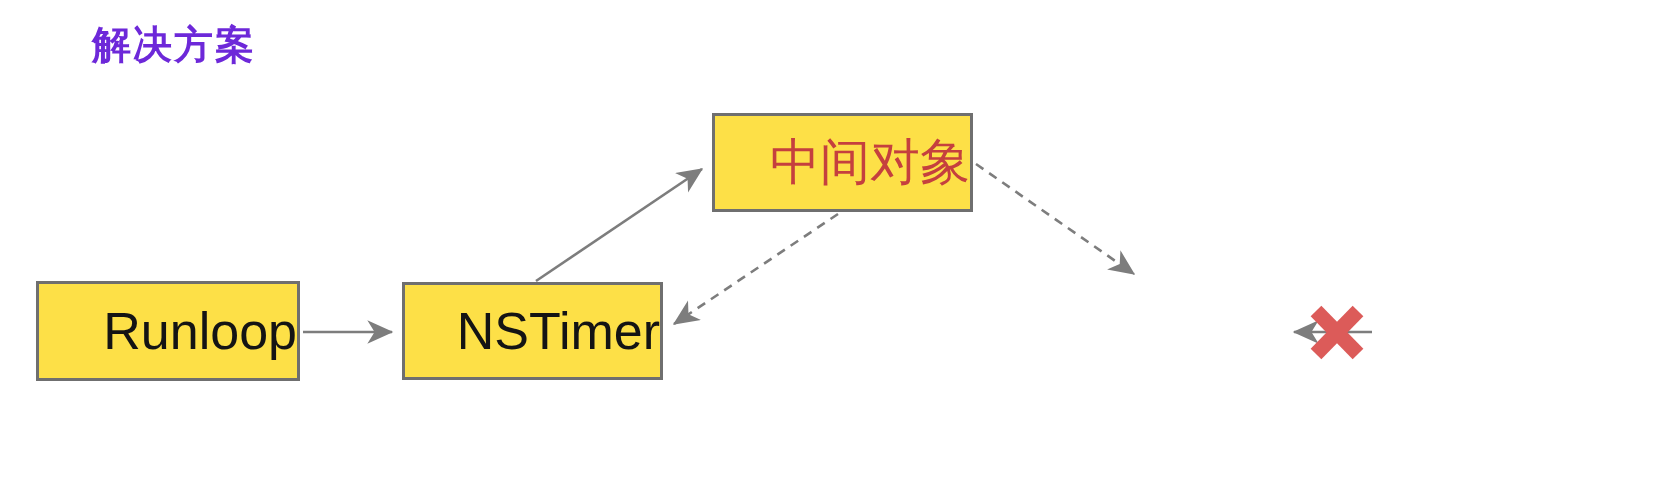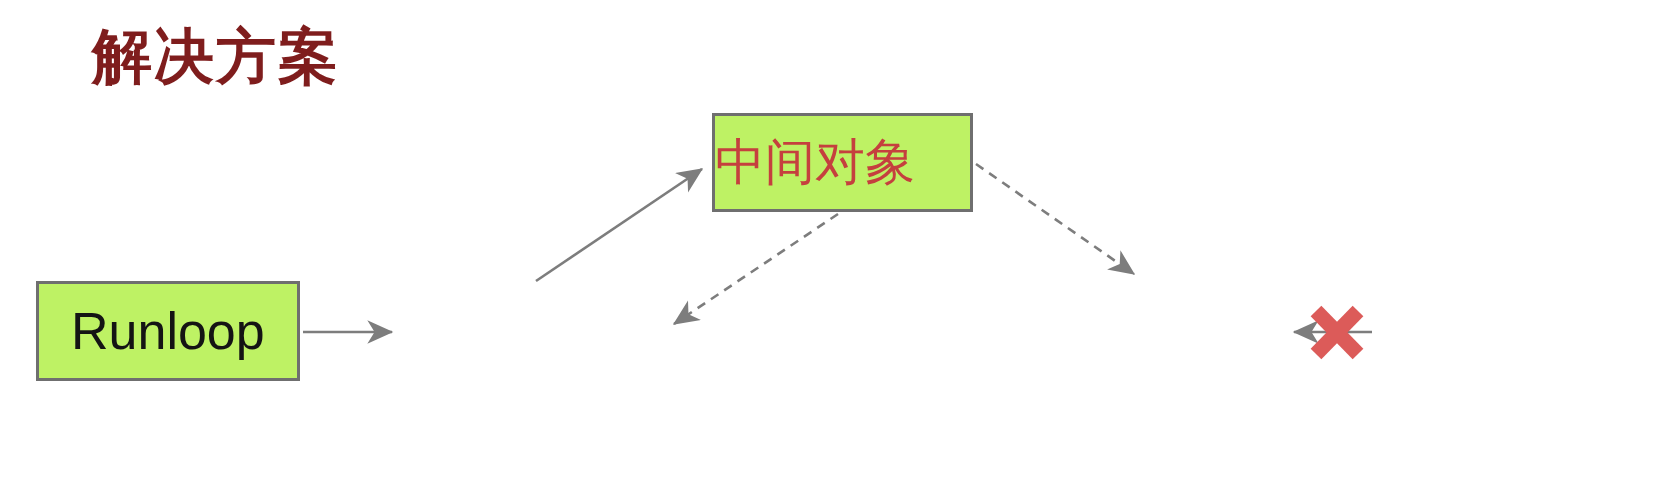--- a/index.html
+++ b/index.html
@@ -8,40 +8,40 @@
     width:1670px;
     height:500px;
     background:#ffffff;
     overflow:hidden;
     font-family:"Liberation Sans","DejaVu Sans",sans-serif;
   }
   .diagram-title{
     position:absolute;
     left:92px;
     top:24px;
-    font-size:60px;
+    font-size:39px;
     font-weight:600;
     letter-spacing:2px;
-    color:#7f1d1d;
+    color:#6d28d9;
     line-height:1.1;
     white-space:nowrap;
   }
   .arrow-layer{
     position:absolute;
     left:0;top:0;
     width:1670px;height:500px;
   }
   .node{
     position:absolute;
     box-sizing:border-box;
-    background:#bef264;
+    background:#fde047;
     border:3px solid #6f6f6f;
     display:flex;
     align-items:center;
-    justify-content:flex-start;
+    justify-content:flex-end;
     font-size:52px;
     color:#141414;
     white-space:nowrap;
   }
   .node-runloop{left:36px;top:281px;width:264px;height:100px;padding-left:32px;}
   .node-nstimer{left:402px;top:282px;width:261px;height:98px;}
   .node-intermediate{left:712px;top:113px;width:261px;height:99px;font-size:50px;color:#c5403e;}
   .node-object{left:1020px;top:282px;width:263px;height:99px;}
   .node-vc{left:1373px;top:281px;width:261px;height:100px;}
 </style>
@@ -72,20 +72,23 @@
     <g stroke="#dc5b59" stroke-width="15" stroke-linecap="butt">
       <line x1="1316" y1="311" x2="1358" y2="354"></line>
       <line x1="1358" y1="311" x2="1316" y2="354"></line>
     </g>
   </svg>
 
   <div class="node node-runloop">
     <span>Runloop</span>
   </div>
 
+  <div class="node node-nstimer">
+    <span>NSTimer</span>
+  </div>
 
   <div class="node node-intermediate">
     <span>中间对象</span>
   </div>
 
 
 
 </div>
 
 </body></html>

